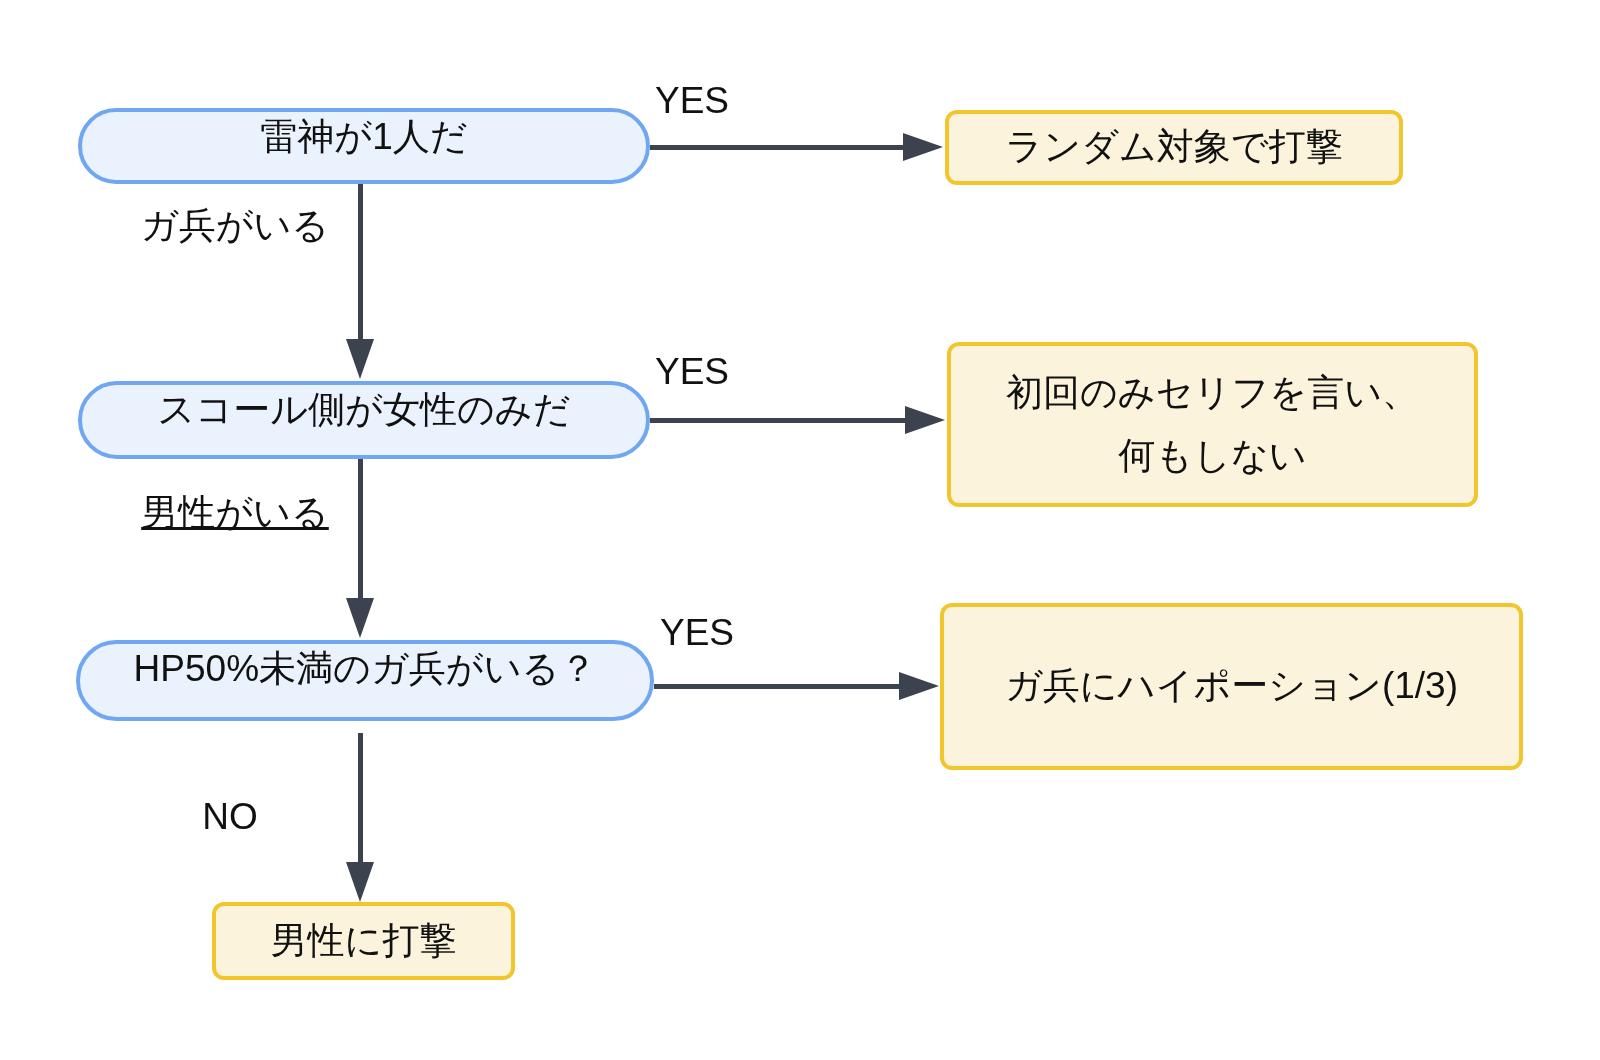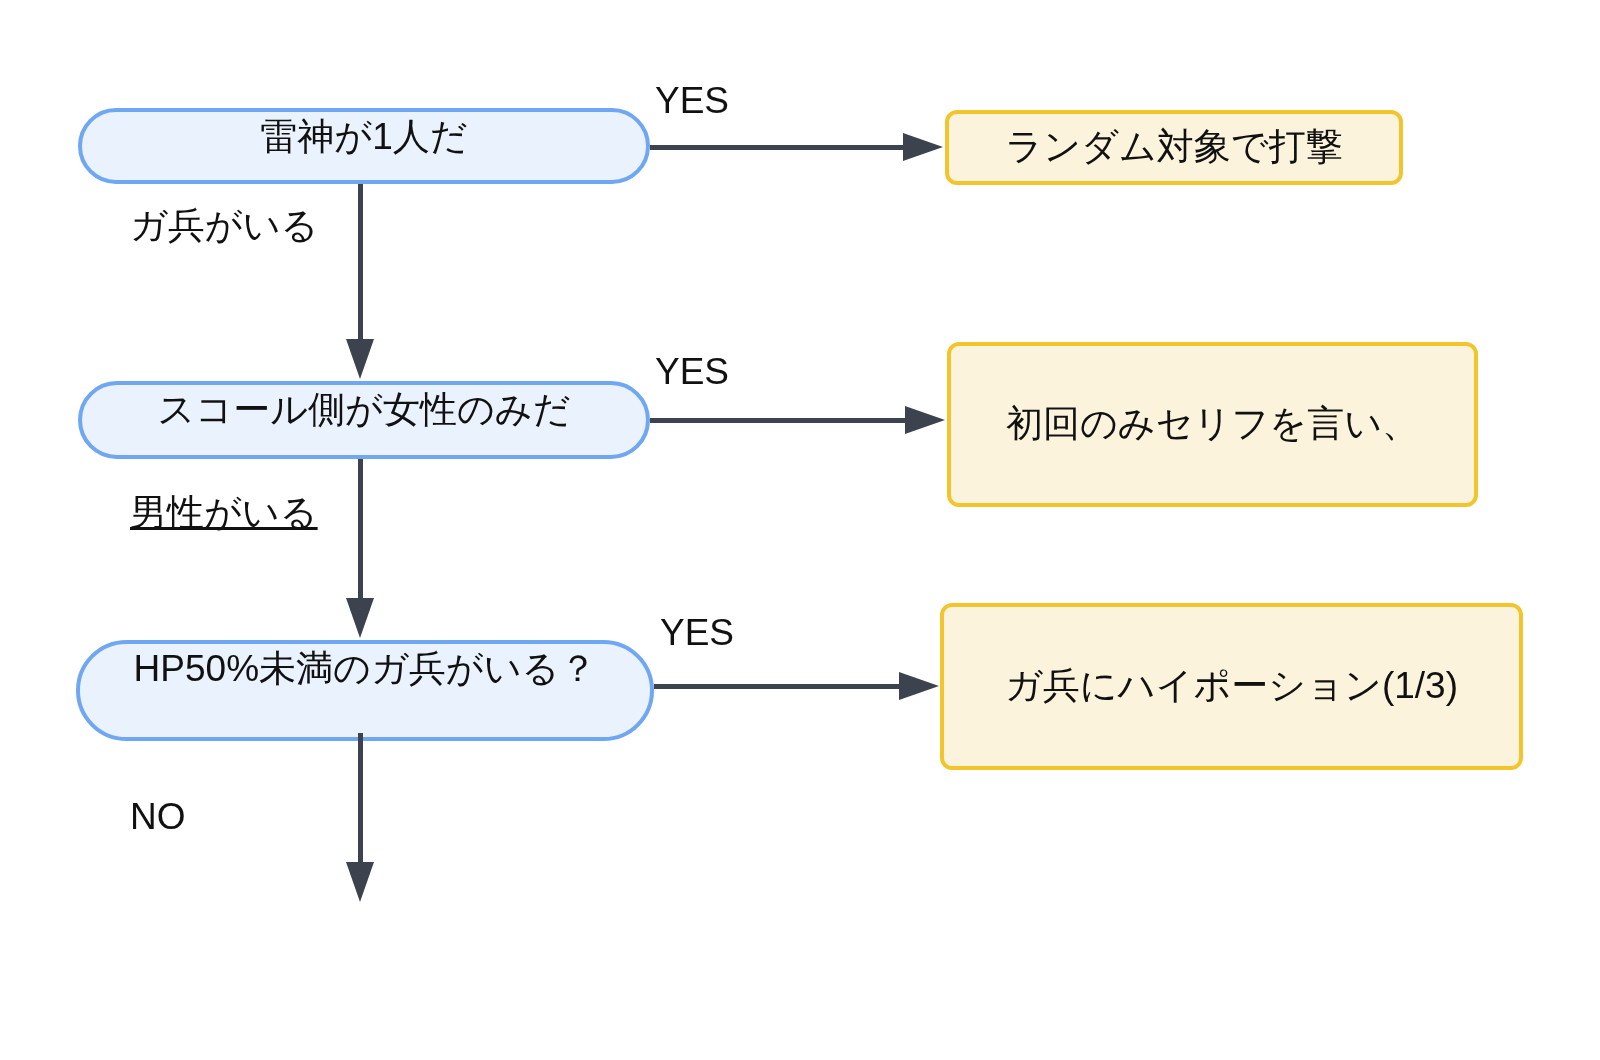--- a/index.html
+++ b/index.html
@@ -32,51 +32,55 @@
     position:absolute; width:0; height:0;
     border-top:14px solid transparent; border-bottom:14px solid transparent;
     border-left:40px solid var(--arrow,#3C434E);
   }
   .head-down {
     position:absolute; width:0; height:0;
     border-left:14px solid transparent; border-right:14px solid transparent;
     border-top:40px solid var(--arrow,#3C434E);
   }
   .lbl { position:absolute; font-size:37px; font-weight:500; white-space:nowrap; }
-  .lbl.right { text-align:left; }
+  .lbl.right { text-align:center; }
 </style>
 </head>
 <body>
 
 <div class="canvas">
 
   <div class="decision" style="left:78px; top:108px; width:572px; height:76px;">
     <span>雷神が1人だ</span>
   </div>
 
   <div class="decision" style="left:78px; top:381px; width:572px; height:78px;">
     <span>スコール側が女性のみだ</span>
   </div>
 
-  <div class="decision" style="left:76px; top:640px; width:578px; height:101px;">
+  <div class="decision" style="left:76px; top:640px; width:578px; height:81px;">
     <span>HP50%未満のガ兵がいる？</span>
   </div>
 
   <div class="result" style="left:945px; top:110px; width:458px; height:75px;">
     <span>ランダム対象で打撃</span>
   </div>
 
   <div class="result" style="left:947px; top:342px; width:531px; height:165px;justify-content:center;">
     <span>初回のみセリフを言い、</span>
+    <span>何もしない</span>
   </div>
 
   <div class="result" style="left:940px; top:603px; width:583px; height:167px;">
     <span>ガ兵にハイポーション(1/3)</span>
   </div>
 
+  <div class="result" style="left:212px; top:902px; width:303px; height:78px;">
+    <span>男性に打撃</span>
+  </div>
 
   <div class="hline" style="left:650px; top:145px; width:256px;"></div>
   <div class="head-right" style="left:903px; top:133px;"></div>
 
   <div class="hline" style="left:650px; top:418px; width:258px;"></div>
   <div class="head-right" style="left:905px; top:406px;"></div>
 
   <div class="hline" style="left:654px; top:684px; width:248px;"></div>
   <div class="head-right" style="left:899px; top:672px;"></div>
 

